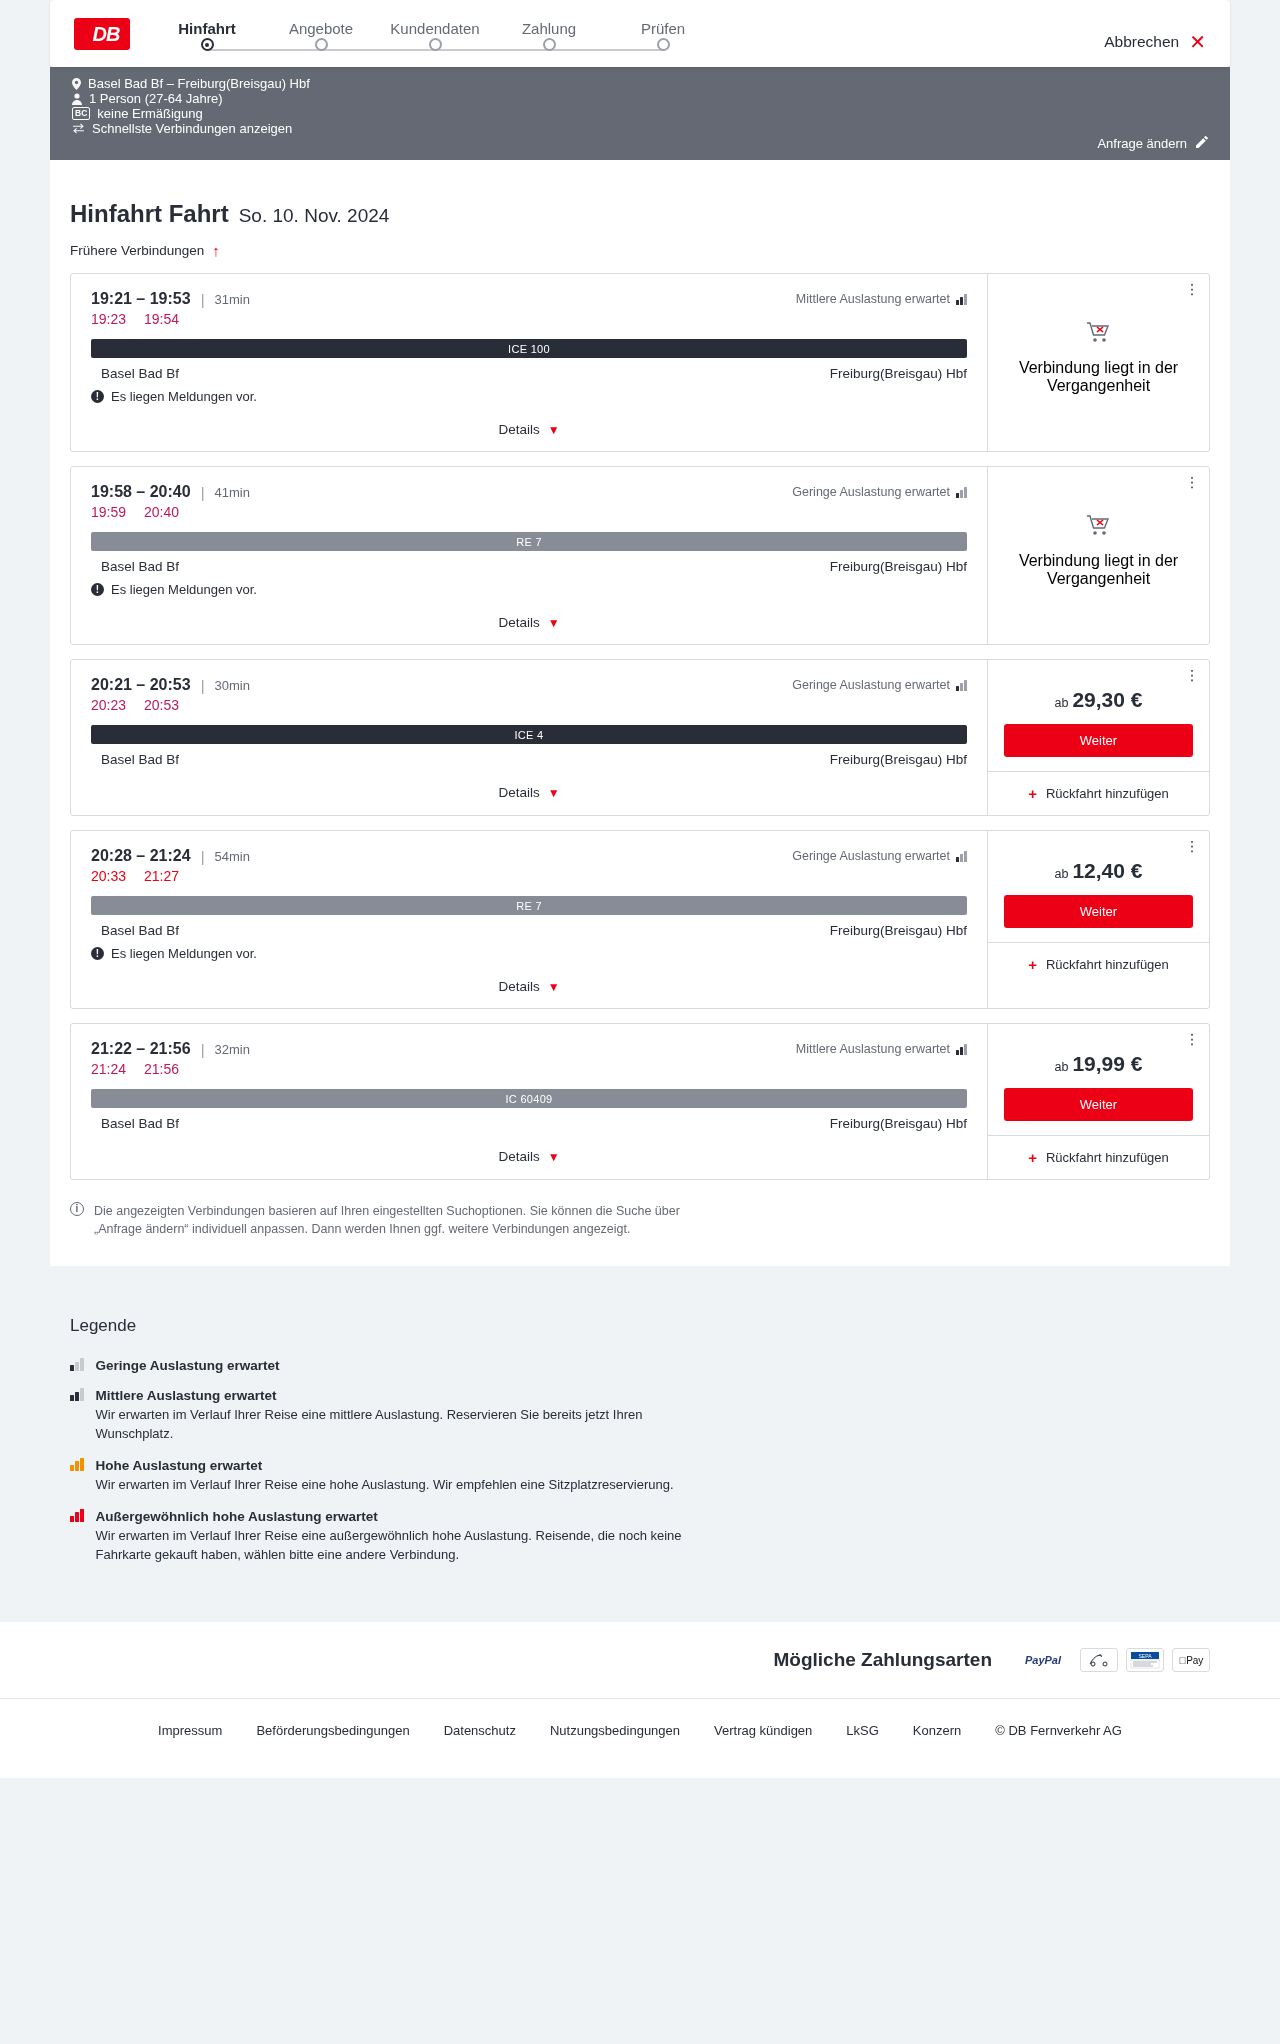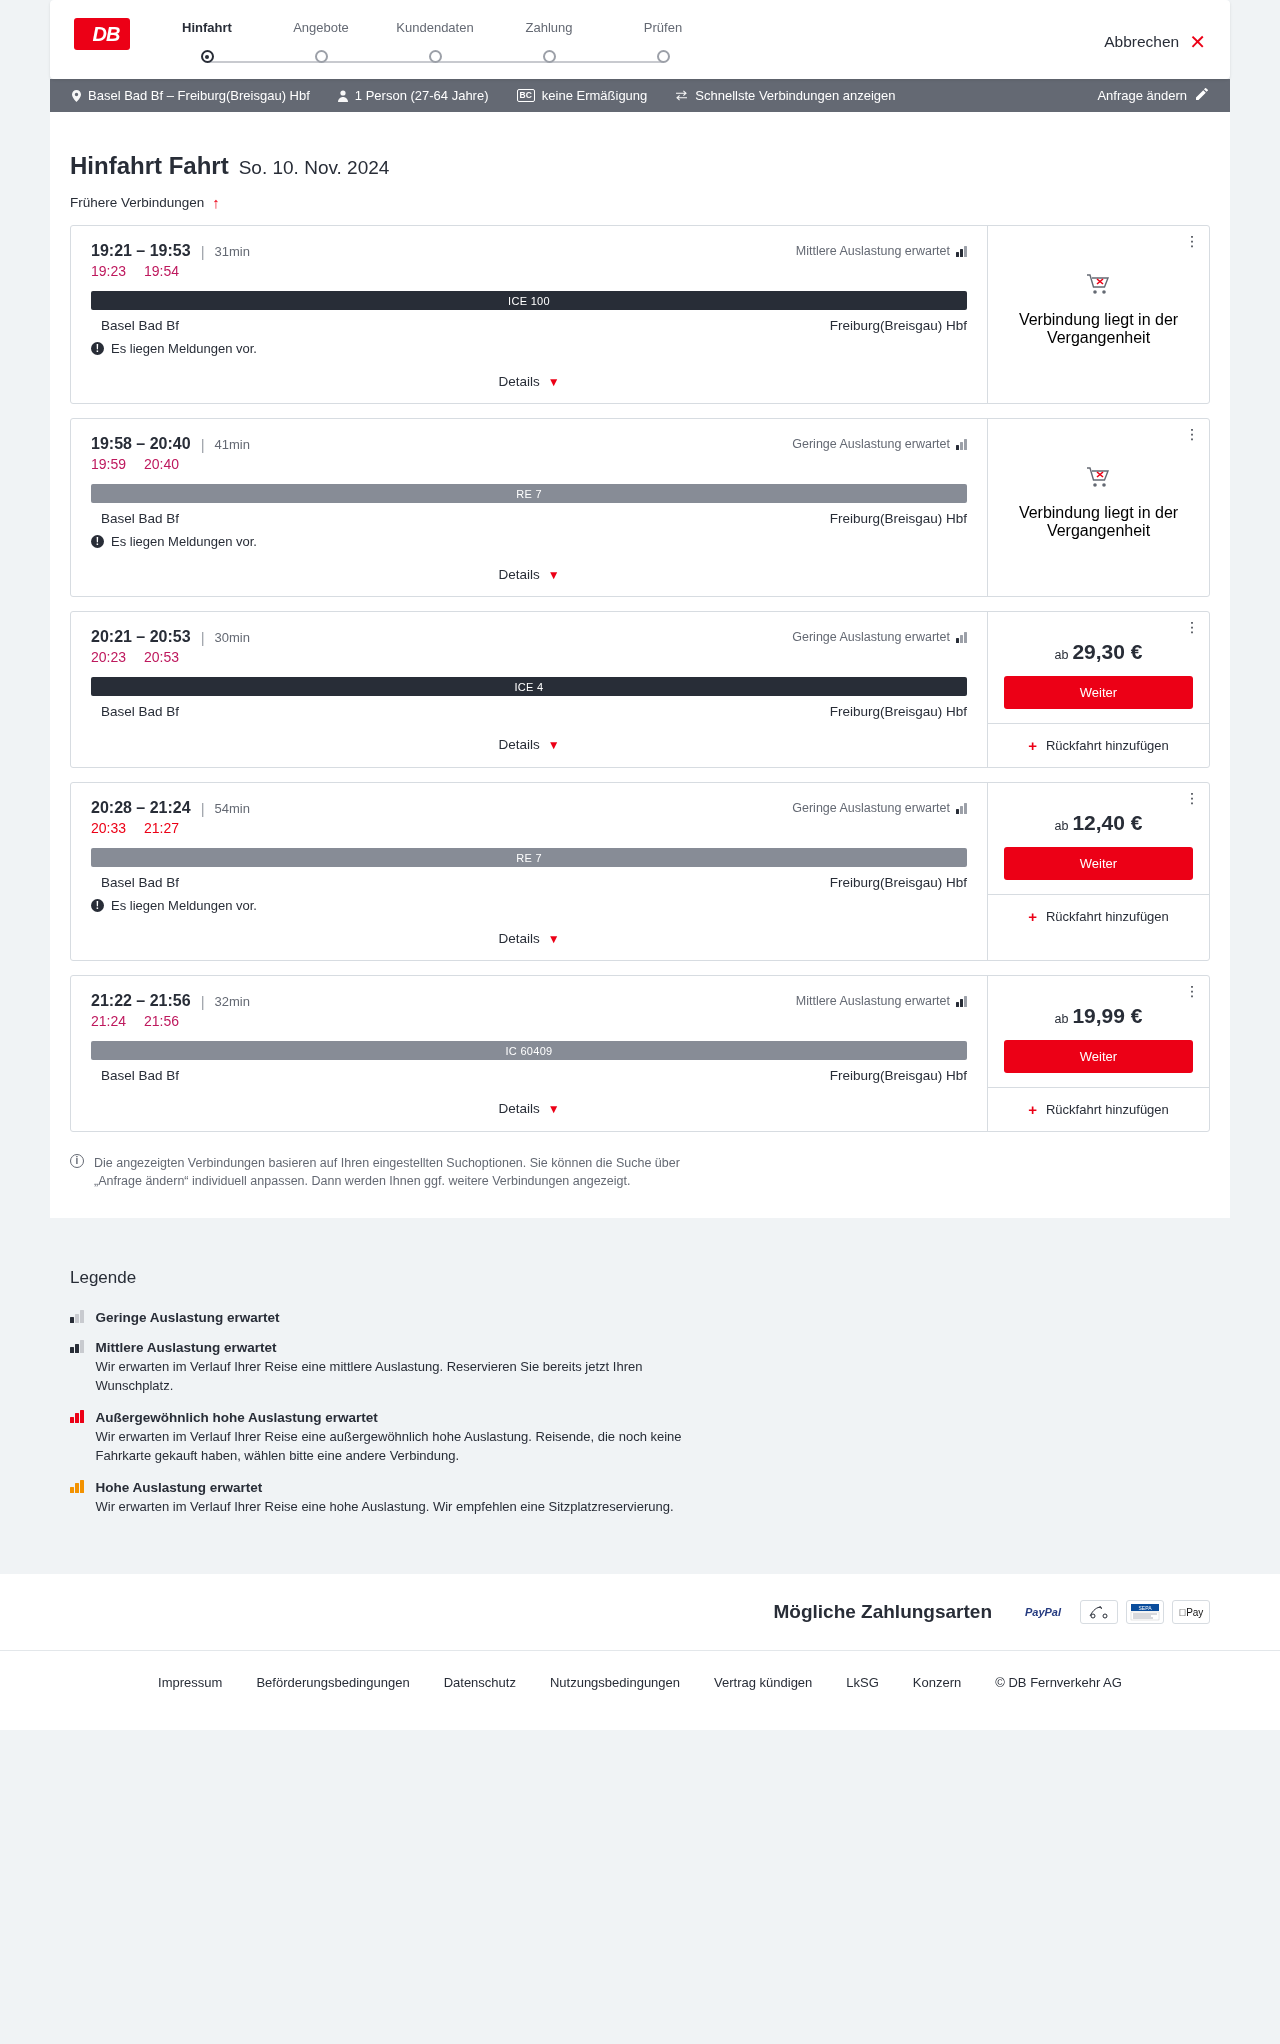--- a/index.html
+++ b/index.html
@@ -22,21 +22,21 @@
   }
   .stepbar { display: flex; align-items: flex-start; padding: 18px 24px 10px 24px; position: relative; }
   .db-logo {
     width: 56px; height: 32px; background: #ec0016; border-radius: 3px;
     color: #fff; font-weight: bold; font-size: 20px; line-height: 32px;
     text-align: center; letter-spacing: -1px; margin-right: 20px;
     font-family: "Liberation Sans", sans-serif; font-style: italic; padding-left: 8px;
   }
   .steps { display: flex; flex: 1; max-width: 570px; margin-top: 2px; position: relative; }
   .step { flex: 1; text-align: center; position: relative; }
-  .step .lbl { font-size: 13px; color: #646973; margin-bottom: 14px; display: block; }
+  .step .lbl { font-size: 15px; color: #646973; display: block; }
   .step.active .lbl { color: #282d37; font-weight: bold; }
   .step .dot {
     width: 13px; height: 13px; border-radius: 50%; background: #fff;
     border: 2px solid #9ca0a8; display: inline-block; position: relative; z-index: 2;
   }
   .step.active .dot { border-color: #282d37; }
   .step.active .dot:after {
     content: ""; position: absolute; left: 2.5px; top: 2.5px;
     width: 4px; height: 4px; border-radius: 50%; background: #282d37;
   }
@@ -51,21 +51,21 @@
     position: absolute; right: 24px; top: 32px;
     font-size: 15.5px; color: #282d37; display: flex; align-items: center; gap: 10px;
     cursor: pointer;
   }
   .cancel .x { font-size: 20px; color: #ec0016; line-height: 1; }
 
   
   .querybar {
     background: #646973; color: #fff; margin: 0 50px;
     display: flex; align-items: flex-start; font-size: 13px;
-    padding: 9px 22px; gap: 0;
+    padding: 9px 22px; gap: 0; flex-direction: column;
   }
   .qitem { display: flex; align-items: center; gap: 7px; margin-right: 28px; white-space: nowrap; }
   .qitem .ic { opacity: .95; display: inline-flex; }
   .qchange { margin-left: auto; display: flex; align-items: center; gap: 9px; cursor: pointer; }
   .badge-bc {
     border: 1px solid #fff; border-radius: 2px; font-size: 8.5px; padding: 1px 2px;
     line-height: 1; font-weight: bold;
   }
 
   
@@ -516,34 +516,34 @@
           </div>
           <div class="lrow">
             <span class="lbars ">
               <i class="b1 on"></i>
               <i class="b2 on"></i>
               <i class="b3"></i>
             </span>
             <span class="txt"><b>Mittlere Auslastung erwartet</b><p>Wir erwarten im Verlauf Ihrer Reise eine mittlere Auslastung. Reservieren Sie bereits jetzt Ihren Wunschplatz.</p></span>
           </div>
           <div class="lrow">
+            <span class="lbars orange">
+              <i class="b1 on"></i>
+              <i class="b2 on"></i>
+              <i class="b3 on"></i>
+            </span>
+            <span class="txt"><b>Hohe Auslastung erwartet</b><p>Wir erwarten im Verlauf Ihrer Reise eine hohe Auslastung. Wir empfehlen eine Sitzplatzreservierung.</p></span>
+          </div>
+          <div class="lrow">
             <span class="lbars red">
               <i class="b1 on"></i>
               <i class="b2 on"></i>
               <i class="b3 on"></i>
             </span>
             <span class="txt"><b>Außergewöhnlich hohe Auslastung erwartet</b><p>Wir erwarten im Verlauf Ihrer Reise eine außergewöhnlich hohe Auslastung. Reisende, die noch keine Fahrkarte gekauft haben, wählen bitte eine andere Verbindung.</p></span>
-          </div>
-          <div class="lrow">
-            <span class="lbars orange">
-              <i class="b1 on"></i>
-              <i class="b2 on"></i>
-              <i class="b3 on"></i>
-            </span>
-            <span class="txt"><b>Hohe Auslastung erwartet</b><p>Wir erwarten im Verlauf Ihrer Reise eine hohe Auslastung. Wir empfehlen eine Sitzplatzreservierung.</p></span>
           </div>
         </div>
     </div>
   </div>
 
   <div class="pay">
     <div class="pay-inner">
       <h3>Mögliche Zahlungsarten</h3>
       <div class="pay-icons">
         <span class="pic-box paypal">PayPal</span>

